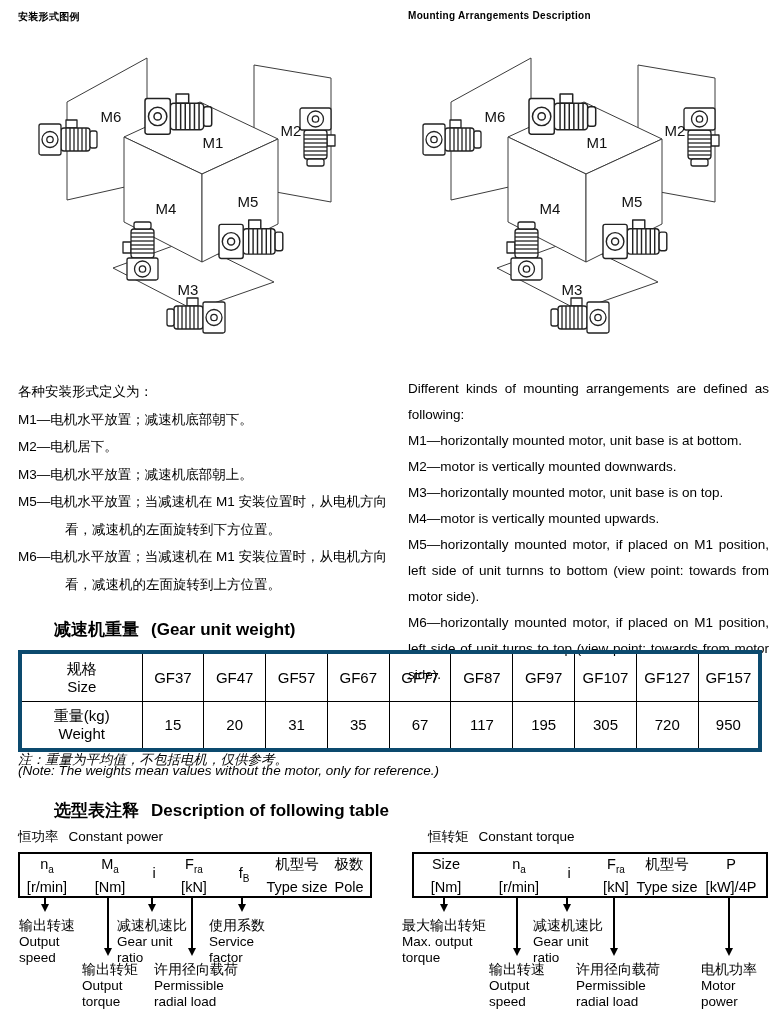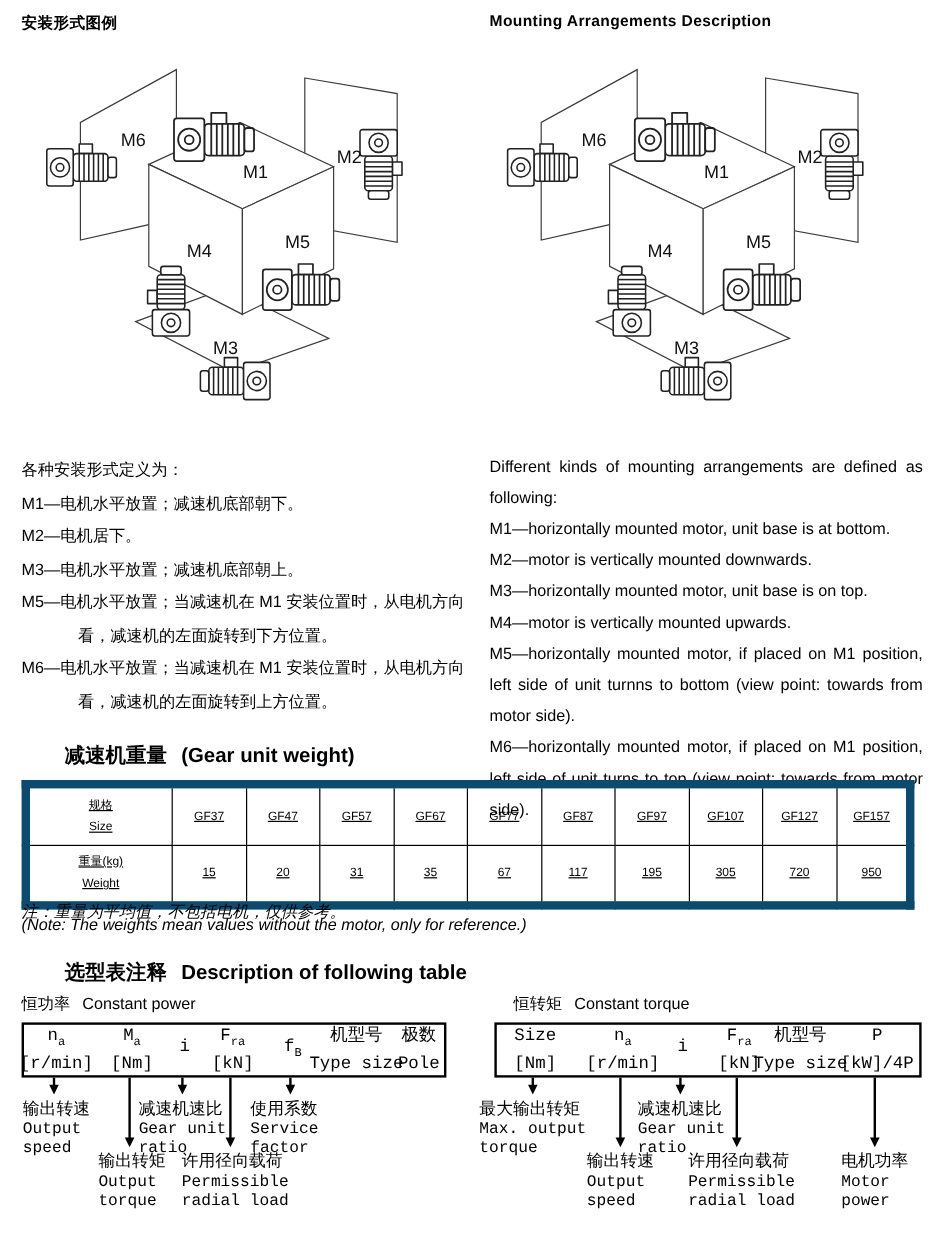--- a/index.html
+++ b/index.html
@@ -1,35 +1,35 @@
 <!DOCTYPE html>
 <html><head>
 <meta charset="utf-8">
 <style>
   html,body{margin:0;padding:0;background:#fff;}
   #page{position:relative;width:780px;height:1028px;background:#fff;color:#000;
         font-family:"Liberation Sans","DejaVu Sans",sans-serif;overflow:hidden;}
   .abs{position:absolute;}
-  .h1{font-size:13px;font-weight:bold;letter-spacing:.3px;}
+  .h1{font-size:10px;font-weight:bold;letter-spacing:.3px;}
   .h2{font-size:17px;font-weight:bold;margin-left:36px;}
   .h2 .gap{display:inline-block;width:12px;}
   svg.diag{position:absolute;}
   svg.diag .panel{fill:#fff;stroke:#3c3c3c;stroke-width:1;}
   svg.diag text{font-size:15px;fill:#111;font-family:"Liberation Sans","DejaVu Sans",sans-serif;}
   .defs-cn{left:18px;top:378px;width:376px;font-size:13.5px;line-height:27.5px;}
   .cn-item{padding-left:47px;text-indent:-47px;}
   .defs-en{left:408px;top:376px;width:361px;font-size:13.5px;line-height:26px;text-align:justify;}
   .defs-en p{margin:0;}
   table.wt{position:absolute;left:18px;top:650px;width:744px;border-collapse:collapse;
-           table-layout:fixed;font-size:10px;text-align:center;border:7px solid #0c4a6e;text-decoration:underline;}
+           table-layout:fixed;font-size:15px;text-align:center;border:4px solid #0c4a6e;}
   table.wt td{border:1px solid #000;padding:0;height:46px;line-height:18px;}
   .note{font-size:13.5px;font-style:italic;}
   .subttl{font-size:13.5px;}
   .subttl .gap{display:inline-block;width:10px;}
-  .selwrap{position:absolute;top:852px;height:176px;font-family:Liberation Mono, monospace;}
+  .selwrap{position:absolute;top:852px;height:176px;}
   .selbox{position:absolute;left:0;top:0;width:100%;height:46px;border:2px solid #000;box-sizing:border-box;}
   .selcol{position:absolute;top:2px;height:40px;transform:translateX(-50%);display:flex;
           flex-direction:column;justify-content:center;align-items:center;
           font-size:14.5px;line-height:19px;white-space:nowrap;}
   .selcol sub{font-size:10px;}
   .arr{position:absolute;width:0;border-left:2px solid #000;top:46px;}
   .arr::after{content:"";position:absolute;left:-5px;bottom:-8px;width:0;height:0;
               border:4px solid transparent;border-top:8px solid #000;}
   .arr.s{height:10px;}
   .arr.l{height:54px;}

